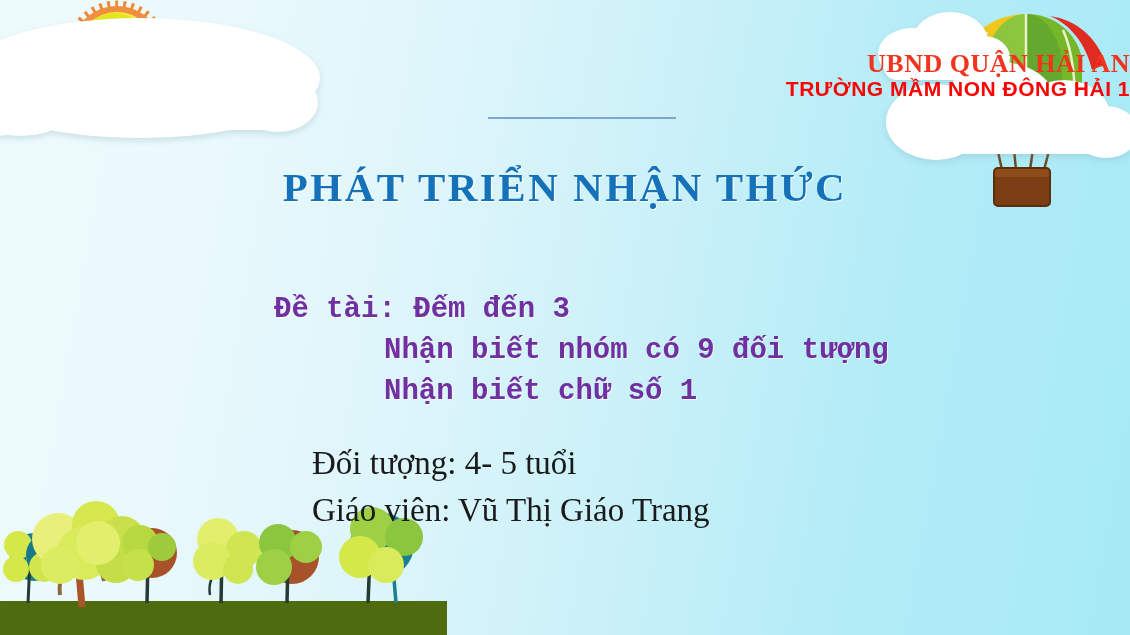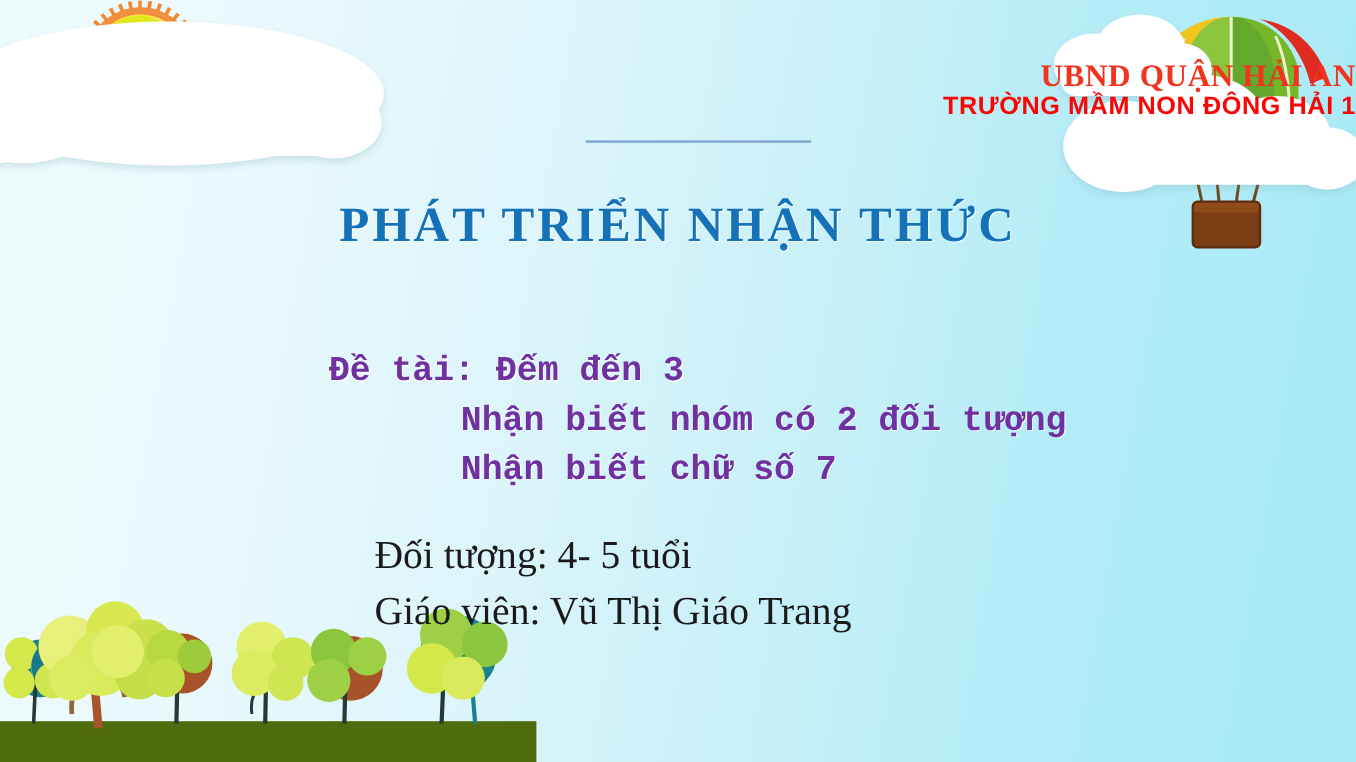--- a/index.html
+++ b/index.html
@@ -330,22 +330,22 @@
   <div id="header-block">
     <div class="hdr-line1">UBND QUẬN HẢI AN</div>
     <div class="hdr-line2">TRƯỜNG MẦM NON ĐÔNG HẢI 1</div>
   </div>
   <div id="header-underline"></div>
 
   <div id="main-title">PHÁT TRIỂN NHẬN THỨC</div>
 
   <div id="topic-block">
     <span>Đề tài: Đếm đến 3</span>
-    <span class="topic-indent">Nhận biết nhóm có 2 đối tượng</span>
-    <span class="topic-indent">Nhận biết chữ số 7</span>
+    <span class="topic-indent">Nhận biết nhóm có 9 đối tượng</span>
+    <span class="topic-indent">Nhận biết chữ số 1</span>
   </div>
 
   <div id="meta-block">
     <div>Đối tượng: 4- 5 tuổi</div>
     <div>Giáo viên:  Vũ Thị Giáo Trang</div>
   </div>
 
 </div>
 
 </body></html>

